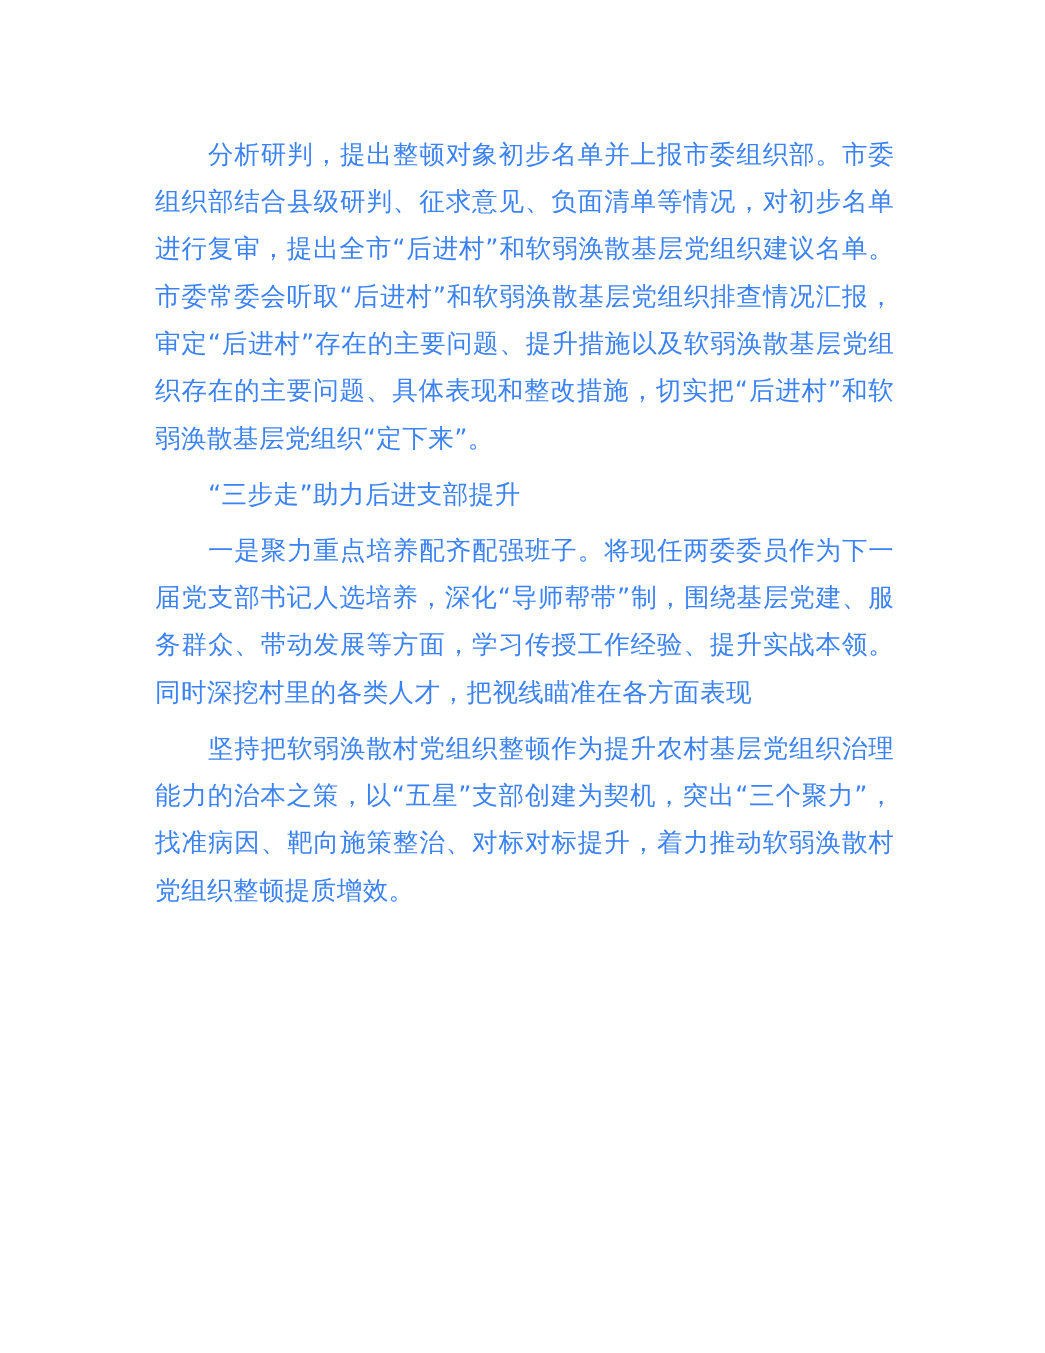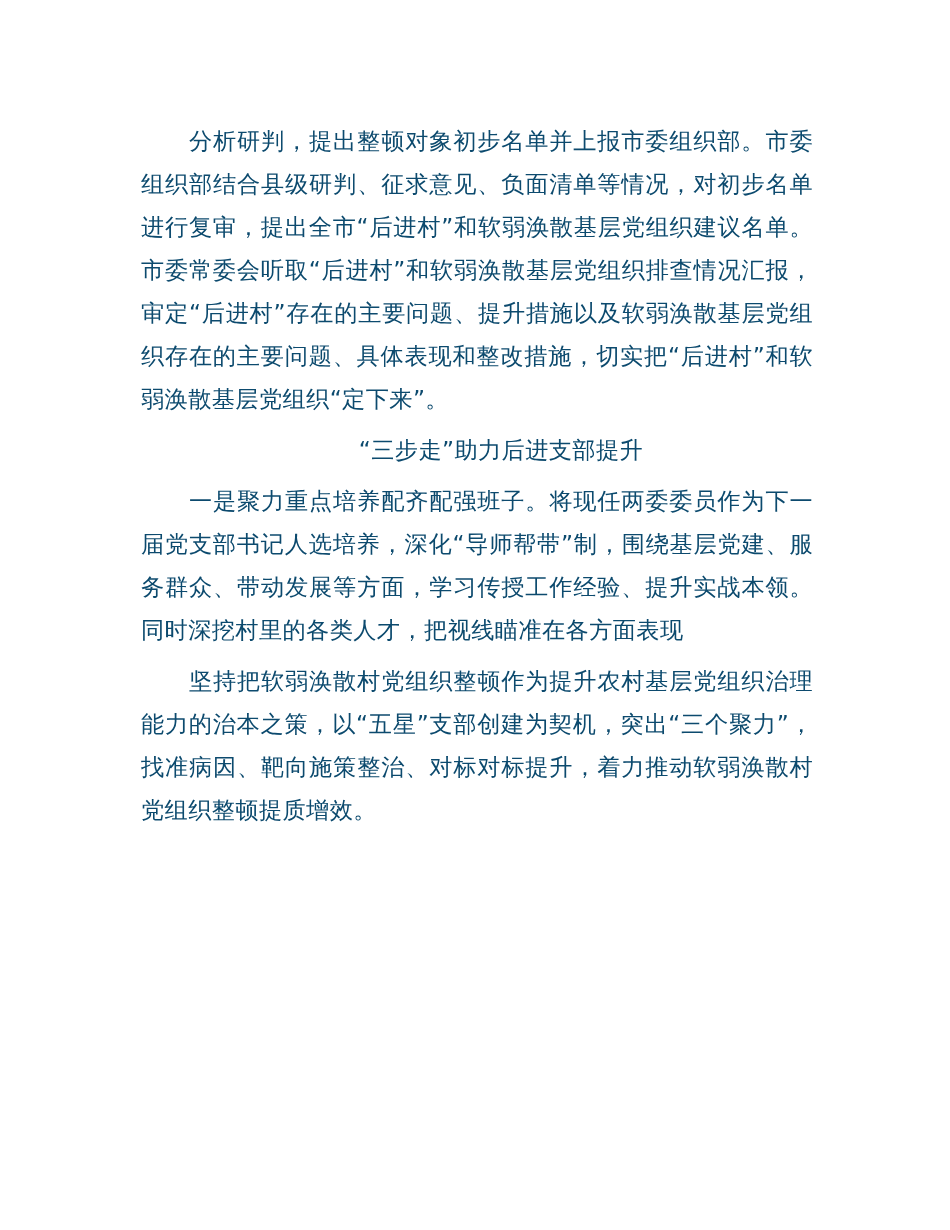--- a/index.html
+++ b/index.html
@@ -5,33 +5,32 @@
   html, body { margin: 0; padding: 0; background: #ffffff; }
   body { width: 950px; height: 1230px; position: relative; overflow: hidden; }
   .page {
     position: absolute;
     left: 141px;
     top: 119px;
     width: 672px;
     font-family: "DejaVu Sans", sans-serif;
     font-size: 23.2px;
     line-height: 43px;
-    color: #0c4a6e;
+    color: #3b82f6;
     letter-spacing: 0.4px;
   }
   .para {
     margin: 0 0 8px 0;
     text-indent: 48px;
     text-align: justify;
     text-align-last: left;
   }
   .heading {
     margin: 0 0 8px 0;
     text-indent: 48px;
-    text-align: center;
   }
 </style>
 </head>
 <body>
 
 <div class="page">
   <p class="para">分析研判，提出整顿对象初步名单并上报市委组织部。市委组织部结合县级研判、征求意见、负面清单等情况，对初步名单进行复审，提出全市“后进村”和软弱涣散基层党组织建议名单。市委常委会听取“后进村”和软弱涣散基层党组织排查情况汇报，审定“后进村”存在的主要问题、提升措施以及软弱涣散基层党组织存在的主要问题、具体表现和整改措施，切实把“后进村”和软弱涣散基层党组织“定下来”。</p>
   <p class="heading">“三步走”助力后进支部提升</p>
   <p class="para">一是聚力重点培养配齐配强班子。将现任两委委员作为下一届党支部书记人选培养，深化“导师帮带”制，围绕基层党建、服务群众、带动发展等方面，学习传授工作经验、提升实战本领。同时深挖村里的各类人才，把视线瞄准在各方面表现</p>
   <p class="para">坚持把软弱涣散村党组织整顿作为提升农村基层党组织治理能力的治本之策，以“五星”支部创建为契机，突出“三个聚力”，找准病因、靶向施策整治、对标对标提升，着力推动软弱涣散村党组织整顿提质增效。</p>

